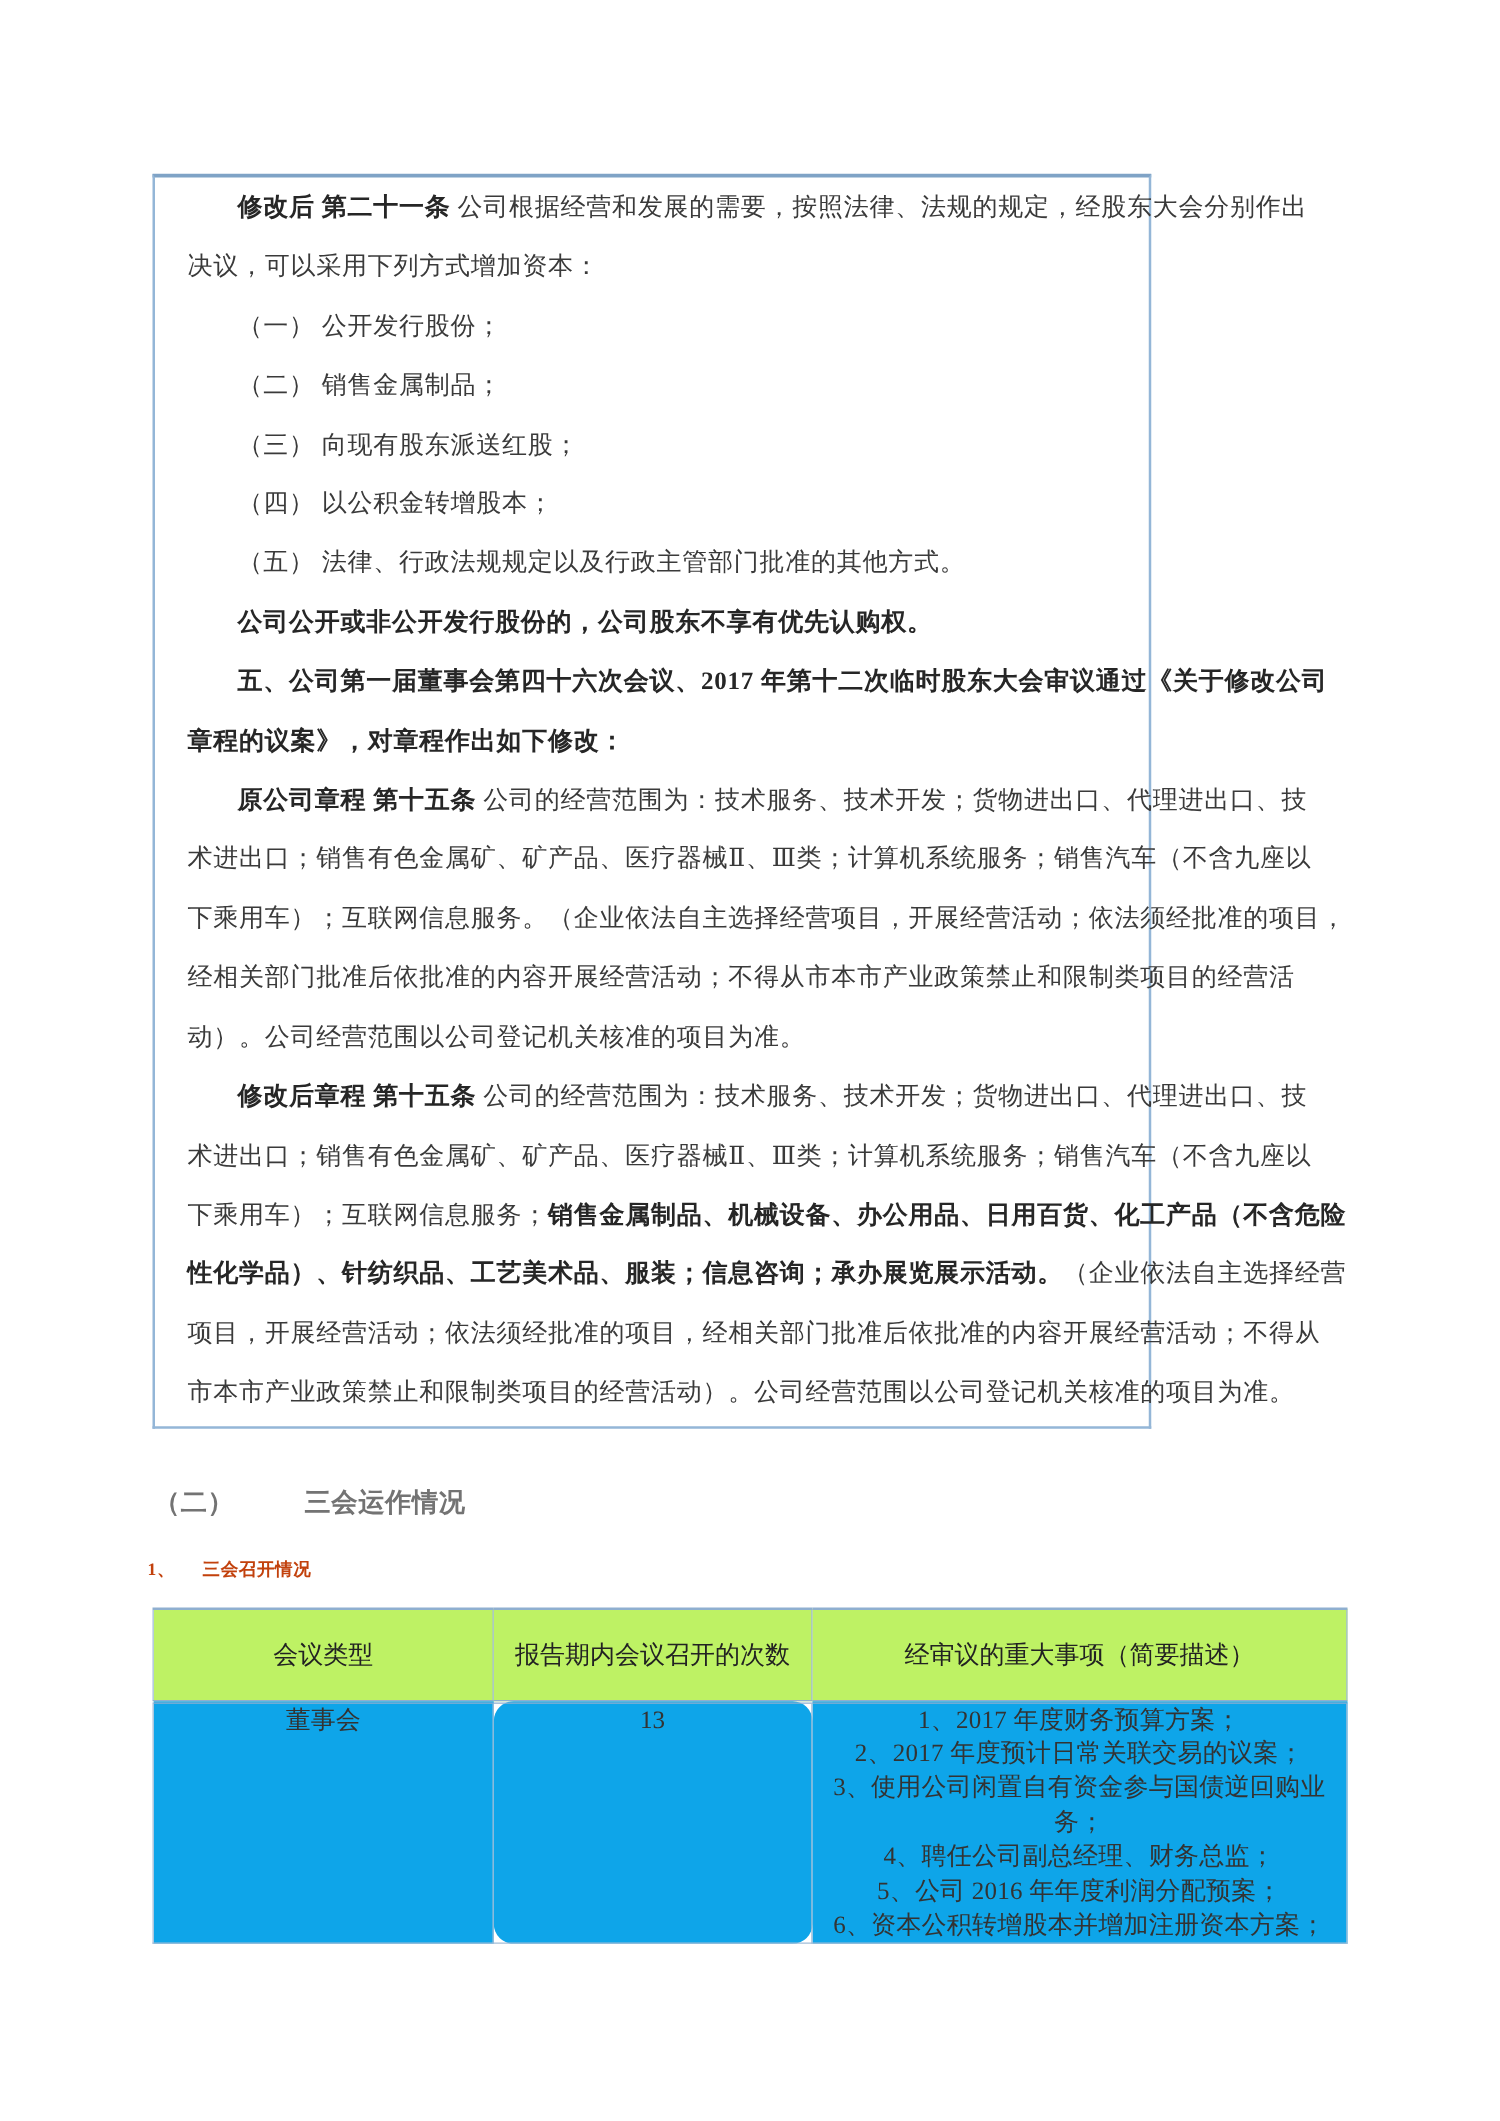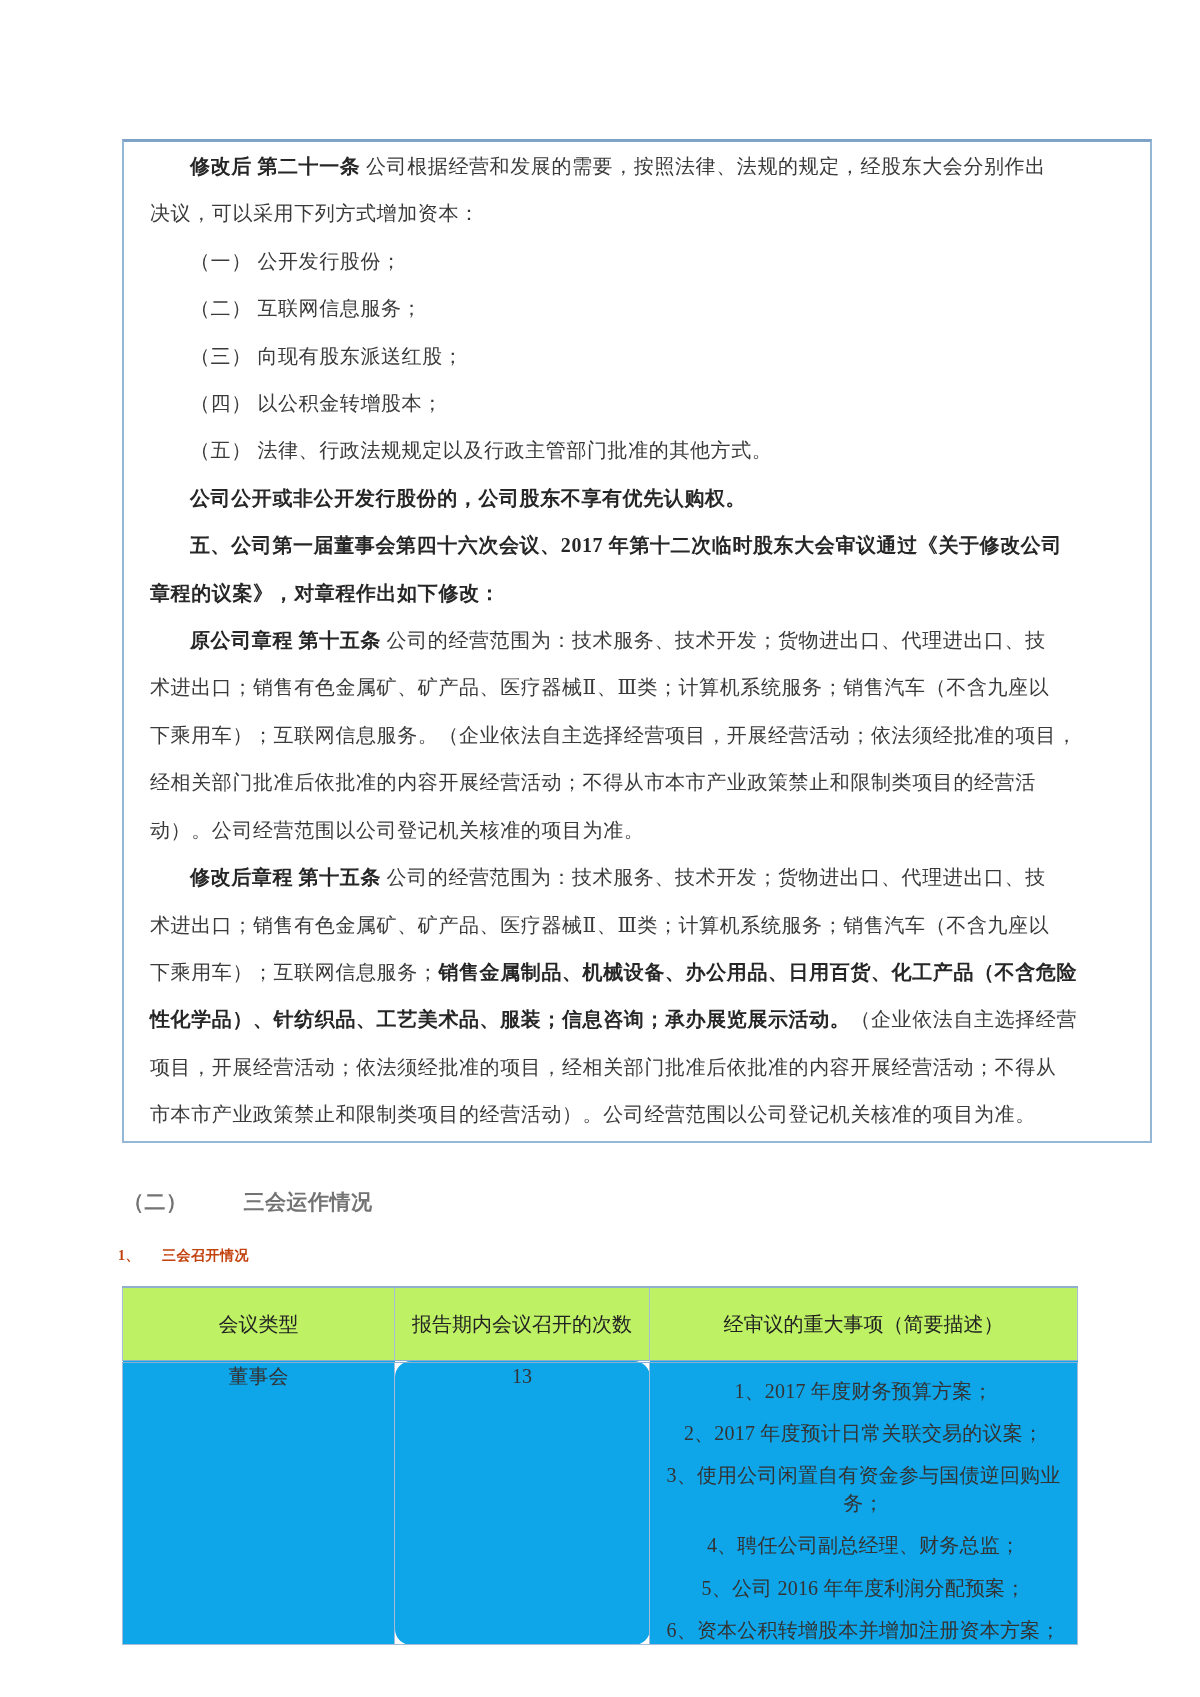--- a/index.html
+++ b/index.html
@@ -14,21 +14,21 @@
     font-family: "Liberation Serif", "DejaVu Serif", serif;
     color: #363636;
     overflow: hidden;
   }
 
   
   .charter-box {
     position: absolute;
     left: 122px;
     top: 139px;
-    width: 1030px;
+    width: 799px;
     box-sizing: border-box;
     border: 2px solid #94b6d7;
     border-top: 3px solid #7fa3c6;
     background: #ffffff;
     padding: 1px 26px 2px 26px;
   }
   .charter-line {
     font-size: 20px;
     line-height: 47.4px;
     letter-spacing: 0.6px;
@@ -105,35 +105,34 @@
     padding: 6px 10px 0 10px;
     line-height: 27.4px;
     border-radius: 16px;
   }
   td.cell-matters {
     padding: 5px 10px 4px 12px;
   }
   .matter-line {
     line-height: 27.4px;
     letter-spacing: 0.2px;
-    margin-top: 15px;
   }
   .col-1 { width: 272px; }
   .col-2 { width: 255px; }
   .col-3 { width: 428px; }
 </style>
 </head>
 <body>
 
 <div class="charter-box">
   <div id="charter-lines">
       <div class="charter-line indent"><span class="seg-bold">修改后 第二十一条</span><span class="seg-normal"> 公司根据经营和发展的需要，按照法律、法规的规定，经股东大会分别作出</span></div>
       <div class="charter-line"><span class="seg-normal">决议，可以采用下列方式增加资本：</span></div>
       <div class="charter-line indent"><span class="seg-normal">（一） 公开发行股份；</span></div>
-      <div class="charter-line indent"><span class="seg-normal">（二） 互联网信息服务；</span></div>
+      <div class="charter-line indent"><span class="seg-normal">（二） 销售金属制品；</span></div>
       <div class="charter-line indent"><span class="seg-normal">（三） 向现有股东派送红股；</span></div>
       <div class="charter-line indent"><span class="seg-normal">（四） 以公积金转增股本；</span></div>
       <div class="charter-line indent"><span class="seg-normal">（五） 法律、行政法规规定以及行政主管部门批准的其他方式。</span></div>
       <div class="charter-line indent"><span class="seg-bold">公司公开或非公开发行股份的，公司股东不享有优先认购权。</span></div>
       <div class="charter-line indent"><span class="seg-bold">五、公司第一届董事会第四十六次会议、2017 年第十二次临时股东大会审议通过《关于修改公司</span></div>
       <div class="charter-line"><span class="seg-bold">章程的议案》，对章程作出如下修改：</span></div>
       <div class="charter-line indent"><span class="seg-bold">原公司章程 第十五条</span><span class="seg-normal"> 公司的经营范围为：技术服务、技术开发；货物进出口、代理进出口、技</span></div>
       <div class="charter-line"><span class="seg-normal">术进出口；销售有色金属矿、矿产品、医疗器械Ⅱ、Ⅲ类；计算机系统服务；销售汽车（不含九座以</span></div>
       <div class="charter-line"><span class="seg-normal">下乘用车）；互联网信息服务。（企业依法自主选择经营项目，开展经营活动；依法须经批准的项目，</span></div>
       <div class="charter-line"><span class="seg-normal">经相关部门批准后依批准的内容开展经营活动；不得从市本市产业政策禁止和限制类项目的经营活</span></div>

